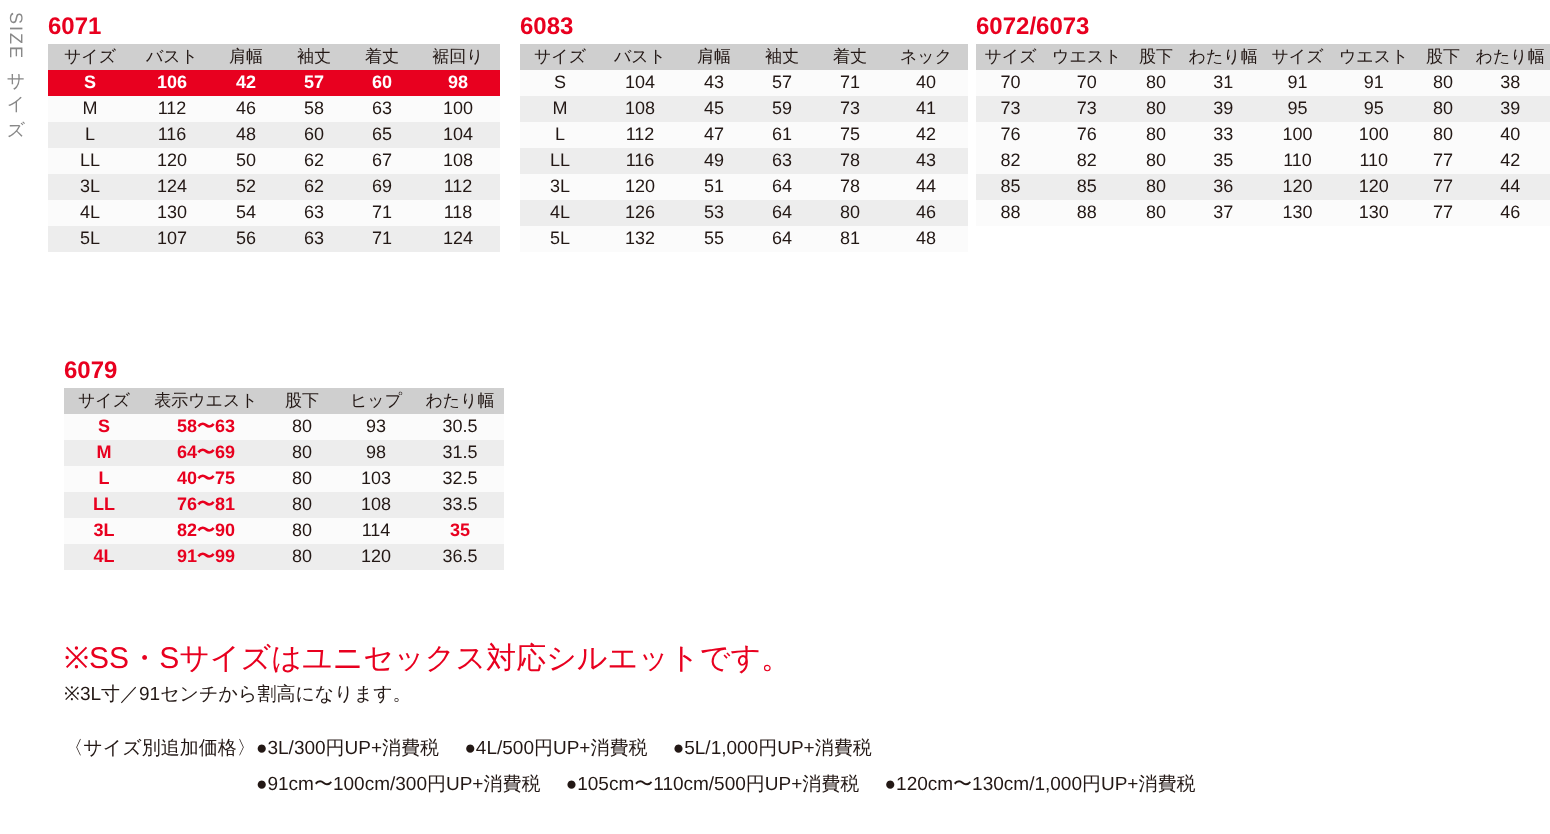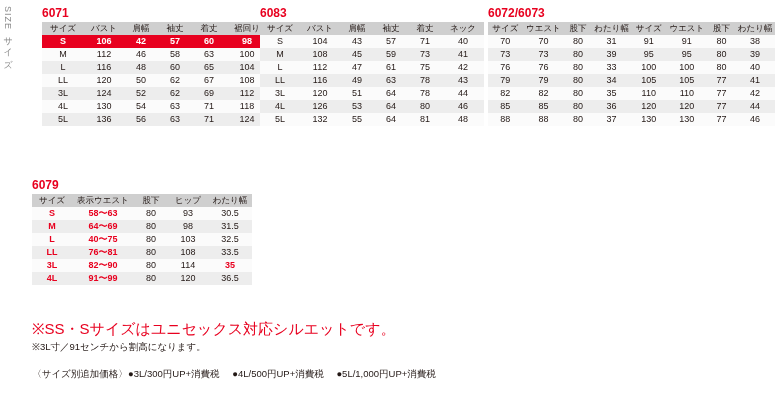--- a/index.html
+++ b/index.html
@@ -102,21 +102,21 @@
 <body>
 
 <div id="page">
 
   <div class="side-bar">
     <div class="vtext">SIZEサイズ</div>
   </div>
 
   <div class="content">
 
-    <div class="tbl-block" style="left:24px; top:6px;">
+    <div class="tbl-block" style="left:6px; top:6px;">
       <div class="tbl-title">6071</div>
       <table class="size" id="tbl-6071">
         <thead>
             <tr>
           <th class="c0" style="width:42px;">サイズ</th>
           <th style="width:40px;">バスト</th>
           <th style="width:34px;">肩幅</th>
           <th style="width:34px;">袖丈</th>
           <th style="width:34px;">着丈</th>
           <th style="width:42px;">裾回り</th>
@@ -166,21 +166,21 @@
           <tr>
             <td>4L</td>
             <td>130</td>
             <td>54</td>
             <td>63</td>
             <td>71</td>
             <td>118</td>
           </tr>
           <tr class="alt">
             <td>5L</td>
-            <td>136</td>
+            <td>107</td>
             <td>56</td>
             <td>63</td>
             <td>71</td>
             <td>124</td>
           </tr>
         </tbody>
       </table>
     </div>
 
     <div class="tbl-block" style="left:242px; top:6px;">
@@ -296,30 +296,20 @@
           <tr>
             <td>76</td>
             <td>76</td>
             <td>80</td>
             <td>33</td>
             <td>100</td>
             <td>100</td>
             <td>80</td>
             <td>40</td>
           </tr>
-          <tr class="alt">
-            <td>79</td>
-            <td>79</td>
-            <td>80</td>
-            <td>34</td>
-            <td>105</td>
-            <td>105</td>
-            <td>77</td>
-            <td>41</td>
-          </tr>
           <tr>
             <td>82</td>
             <td>82</td>
             <td>80</td>
             <td>35</td>
             <td>110</td>
             <td>110</td>
             <td>77</td>
             <td>42</td>
           </tr>
@@ -411,16 +401,24 @@
 
     <div class="price-block" style="left:14px; top:368px; width:720px;">
       <div class="price-row">
         <div class="price-label">〈サイズ別追加価格〉</div>
         <div class="price-items">
           <span>●3L/300円UP+消費税</span>
           <span>●4L/500円UP+消費税</span>
           <span>●5L/1,000円UP+消費税</span>
         </div>
       </div>
+      <div class="price-row" style="margin-top:5px;">
+        <div class="price-label"></div>
+        <div class="price-items">
+          <span>●91cm〜100cm/300円UP+消費税</span>
+          <span>●105cm〜110cm/500円UP+消費税</span>
+          <span>●120cm〜130cm/1,000円UP+消費税</span>
+        </div>
+      </div>
     </div>
 
   </div>
 </div>
 
 </body></html>

